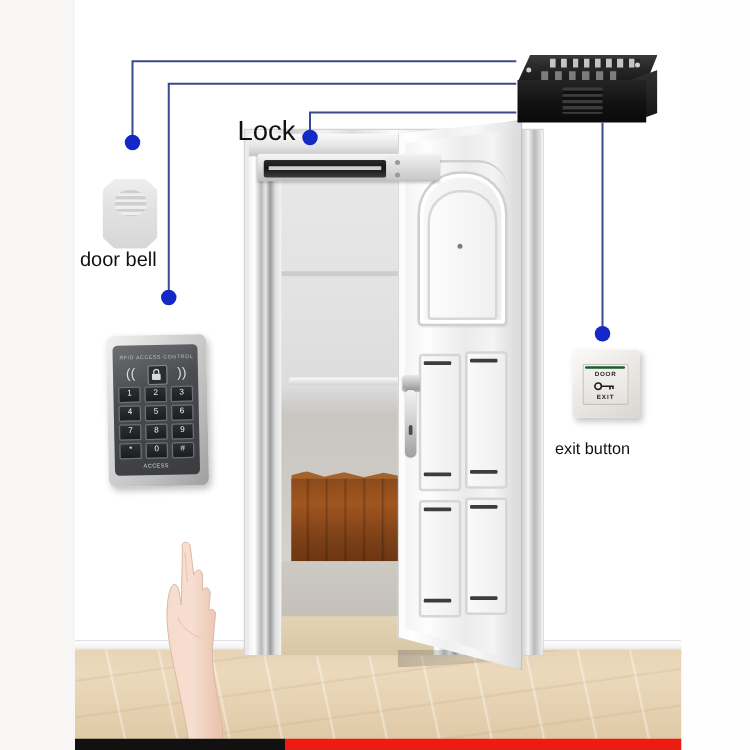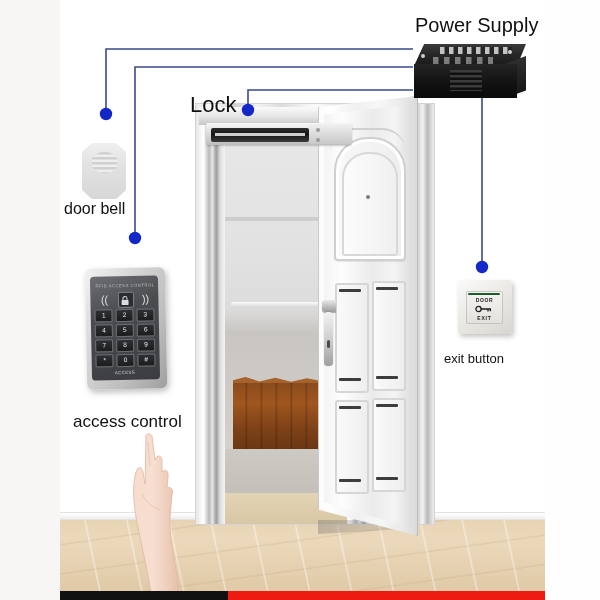--- a/index.html
+++ b/index.html
@@ -721,22 +721,20 @@
       <path d="M482 98 L482 267"></path>
     </g>
     <g fill="#1428c8">
       <circle cx="106" cy="114" r="6.2"></circle>
       <circle cx="135" cy="238" r="6.2"></circle>
       <circle cx="248" cy="110" r="6.2"></circle>
       <circle cx="482" cy="267" r="6.2"></circle>
     </g>
   </svg>
 
-  <div class="label label-power">Power Supply</div>
   <div class="label label-lock">Lock</div>
   <div class="label label-bell">door bell</div>
-  <div class="label label-access">access control</div>
   <div class="label label-exit">exit button</div>
 
   <div class="bottom-bar-black"></div>
   <div class="bottom-bar-red"></div>
 
 </div>
 
 </body></html>

